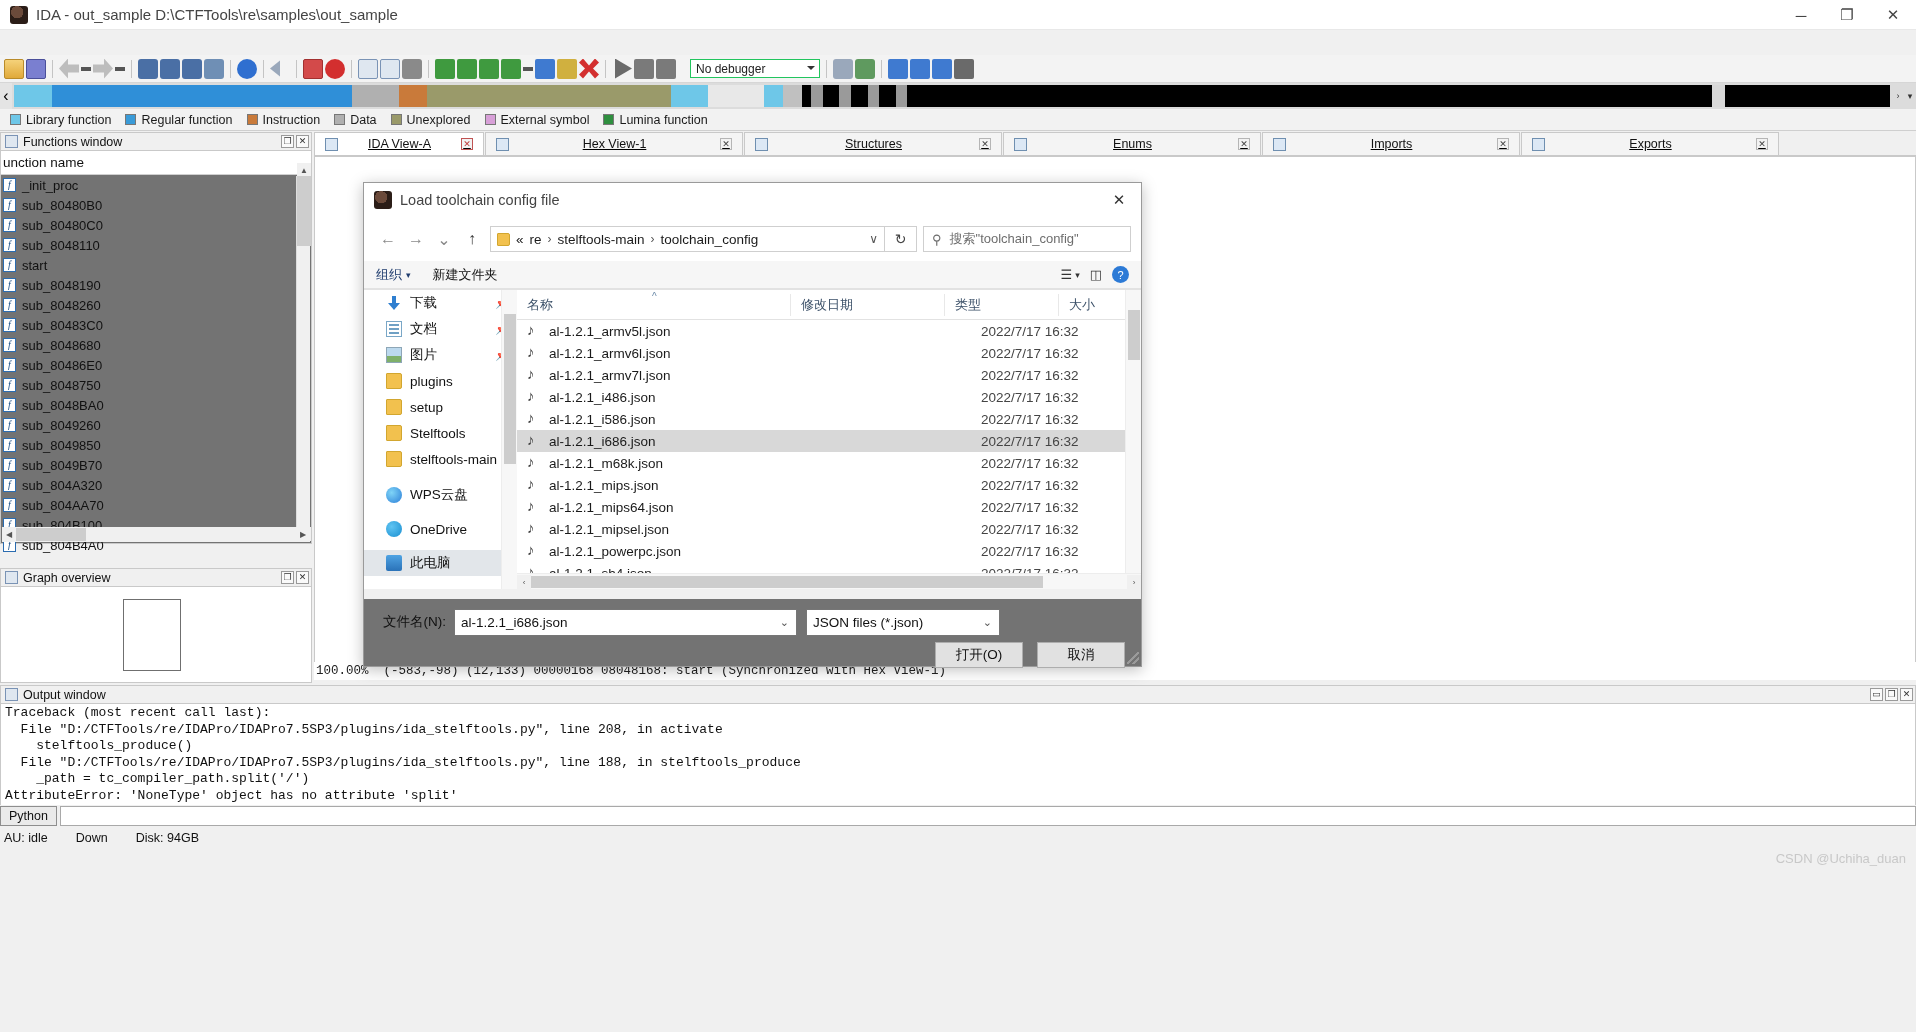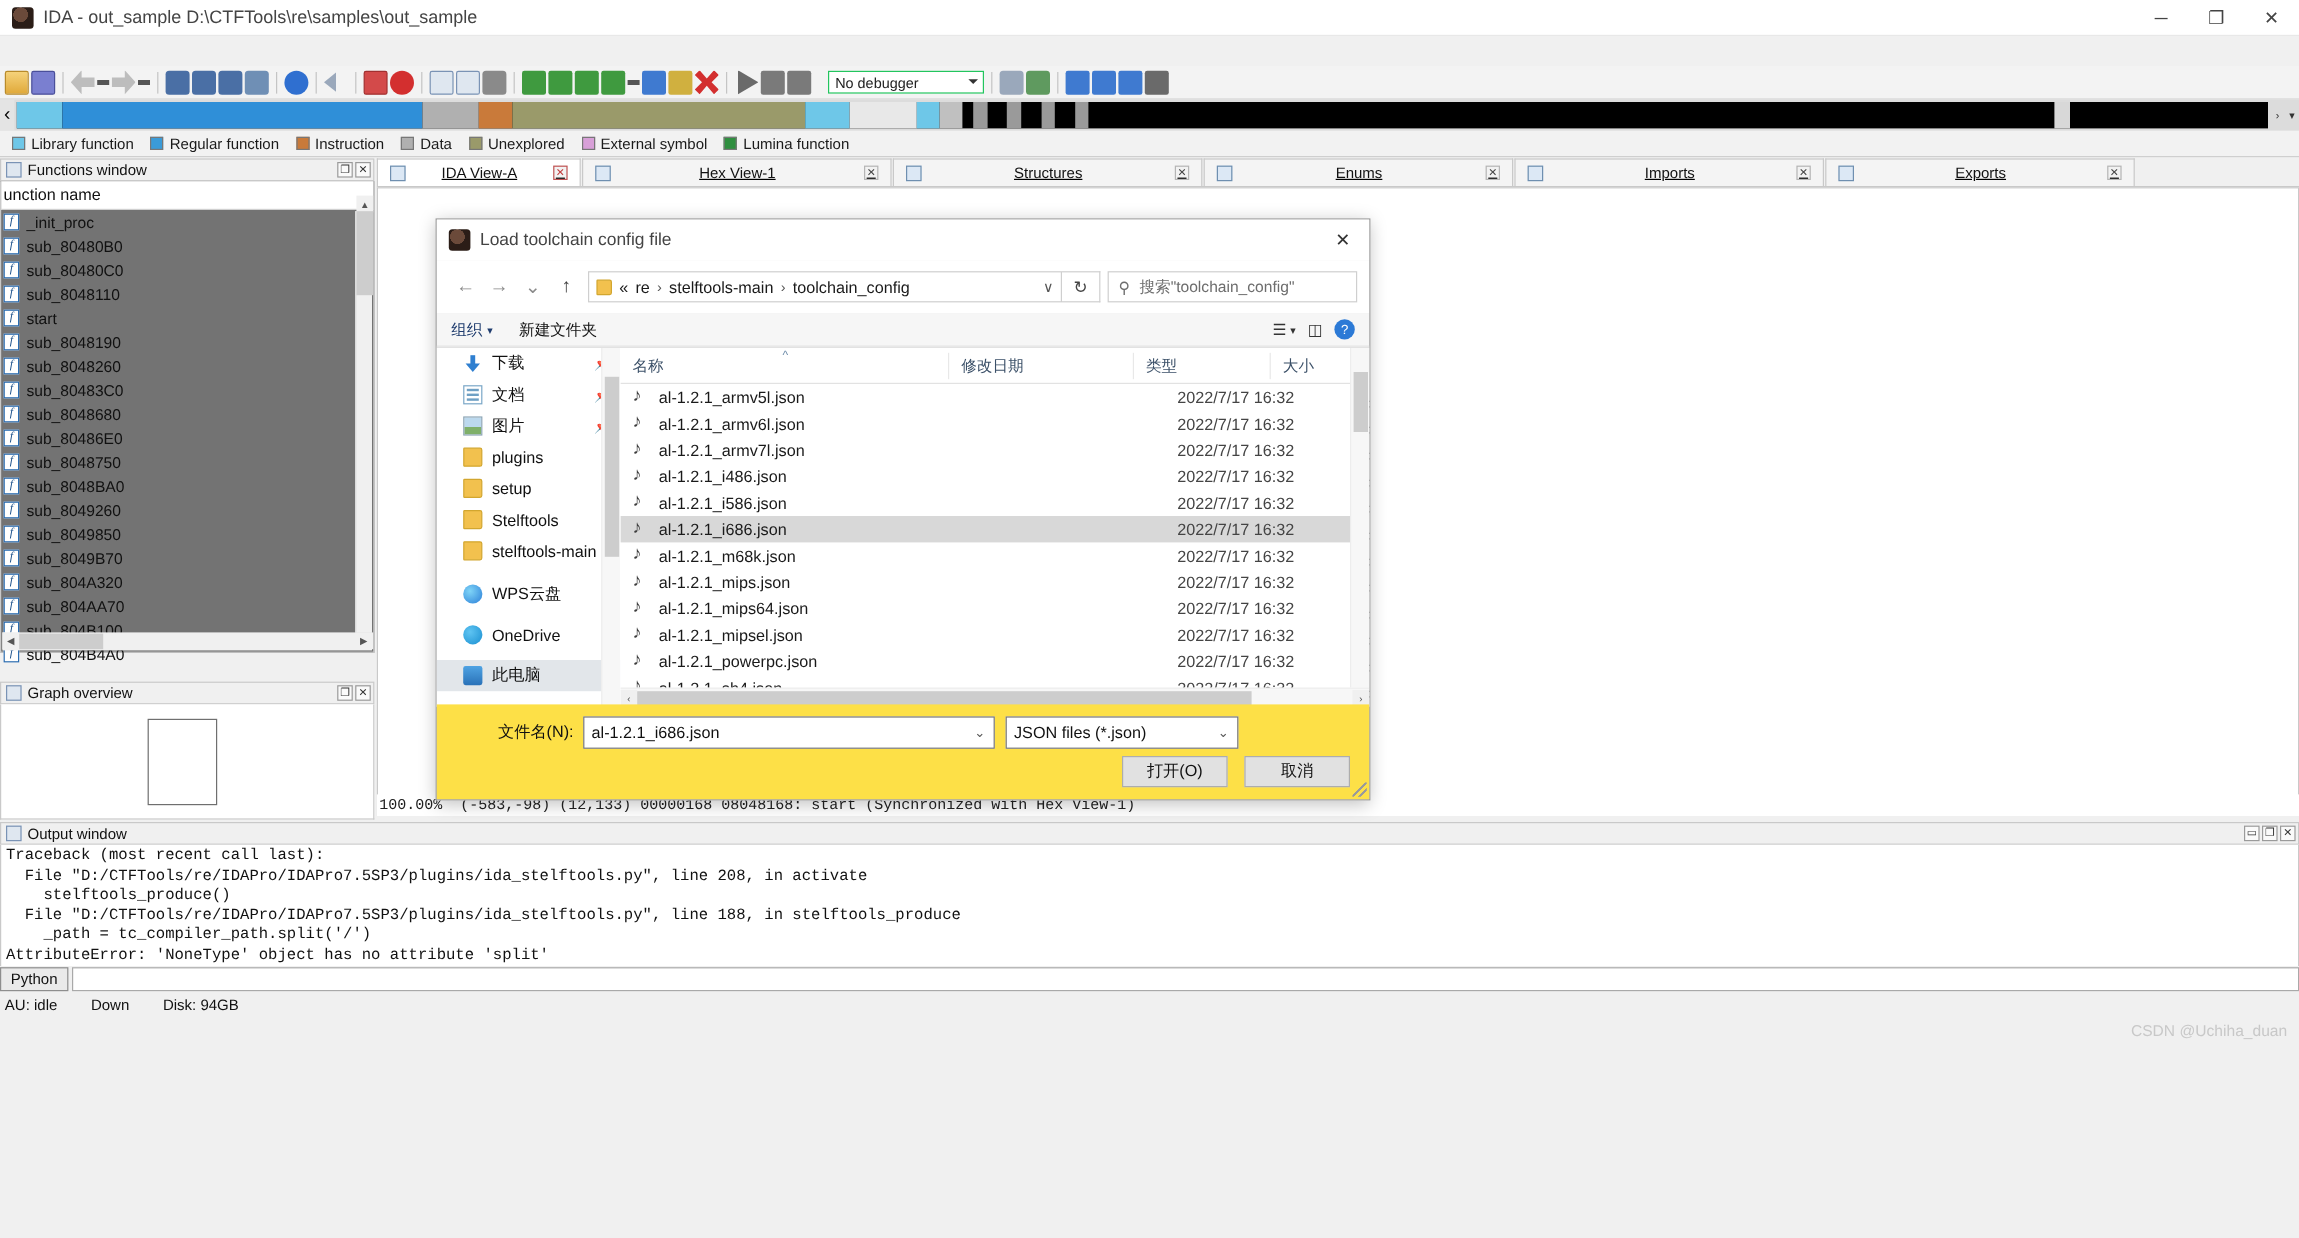--- a/index.html
+++ b/index.html
@@ -213,21 +213,21 @@
   .frow.sel { background:#d8d8d8; }
   .fname { display:flex; align-items:flex-start; gap:8px; padding-left:10px; }
   .json-ico { width:14px; height:15px; position:relative; flex:0 0 auto; }
   .json-ico::before { content:"♪"; position:absolute; left:0; top:-3px; font-size:15px; color:#3d3d3d;}
   .fdate { position:absolute; left:464px; color:#444; }
   .ftype { position:absolute; left:618px; color:#1a1a1a; }
   .fp-vscroll { position:absolute; right:0; top:0; width:16px; bottom:16px; background:#f7f7f7; border-left:1px solid #ededed;}
   .fp-hscroll { position:absolute; left:0; right:0; bottom:0; height:16px; background:#f7f7f7; border-top:1px solid #ededed;}
   .fp-hthumb { position:absolute; left:14px; top:2px; height:12px; background:#cdcdcd;}
 
-  .dlg-footer { position:absolute; left:0; bottom:0; right:0; height:79px; background:#fde047;padding-left:32px; }
+  .dlg-footer { position:absolute; left:0; bottom:0; right:0; height:67px; background:#737373; }
   .fn-row { display:flex; align-items:center; height:30px; margin-top:8px; padding:0 14px; }
   .fn-label { font-size:13.5px; color:#111; width:68px; text-align:right; margin-right:8px;}
   .fn-input { width:343px; height:27px; border:1px solid #767676; background:#fff;
               font-size:13.5px; color:#111; display:flex; align-items:center; padding-left:6px; position:relative;}
   .fn-input .cdrop { position:absolute; right:7px; color:#555; font-size:11px;}
   .ftype-sel { width:194px; height:27px; border:1px solid #767676; background:#fff; margin-left:9px;
                font-size:13.5px; color:#111; display:flex; align-items:center; padding-left:6px; position:relative;}
   .ftype-sel .cdrop { position:absolute; right:7px; color:#555; font-size:11px;}
   .btn-row { display:flex; justify-content:flex-end; gap:14px; padding-right:16px; margin-top:5px;}
   .dbtn { width:88px; height:26px; border:1px solid #adadad; background:#e1e1e1;

